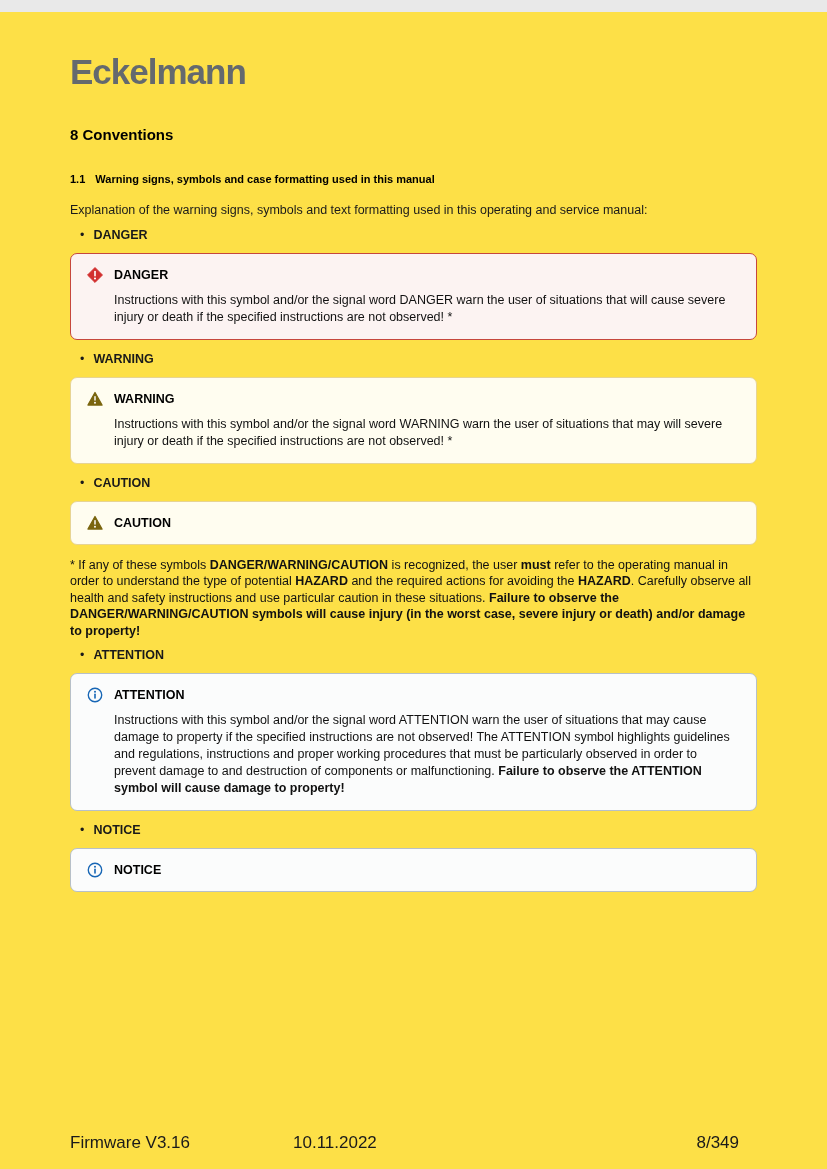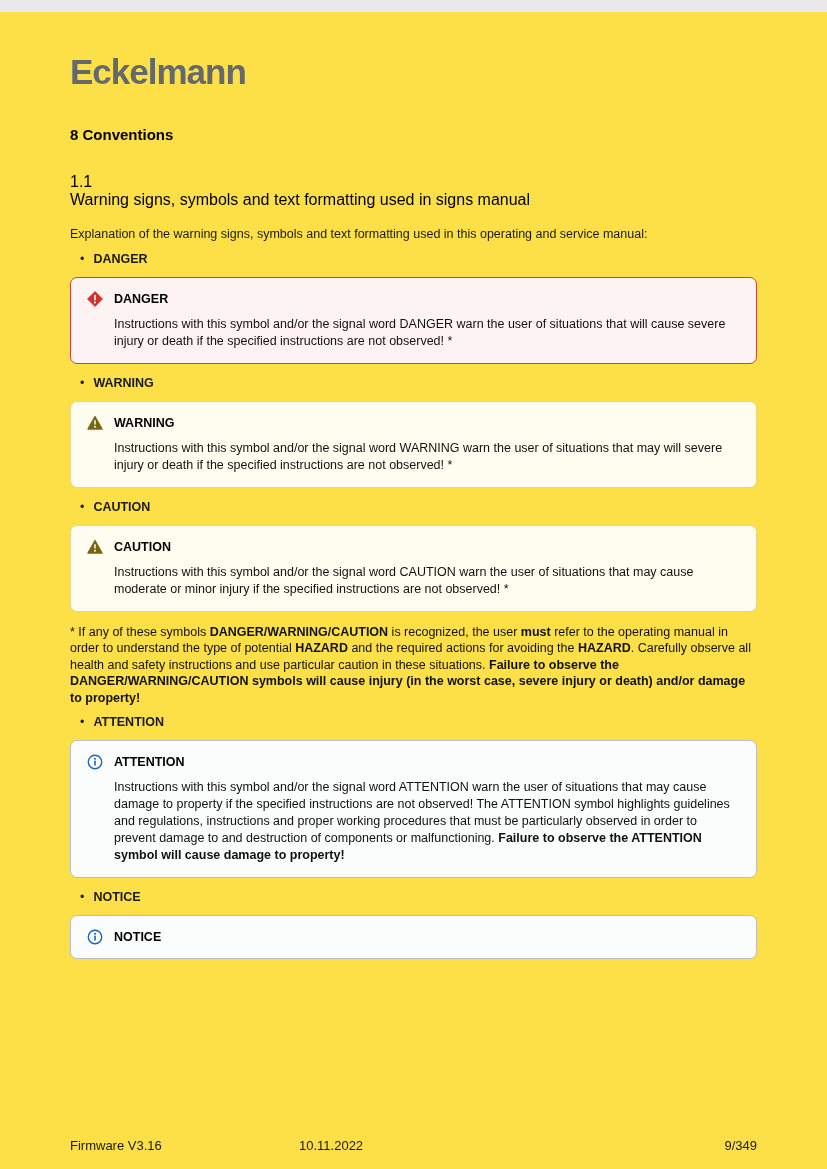--- a/index.html
+++ b/index.html
@@ -25,25 +25,24 @@
   }
 
   .chapter-heading {
     margin-top: 37px;
     font-size: 15px;
     font-weight: 700;
     color: #000;
   }
   .section-heading {
     margin-top: 30px;
-    font-size: 16px;
-    font-weight: 400;
+    font-size: 11px;
+    font-weight: 700;
     color: #000;
     display: flex;
-    flex-direction: column;
   }
   .section-heading .sec-num { margin-right: 10px; }
 
   .intro {
     margin-top: 17px;
     font-size: 12.5px;
     line-height: 16.5px;
   }
 
   .bullet-row {
@@ -97,23 +96,23 @@
   .asterisk-para {
     margin-top: 0px;
     font-size: 12.5px;
     line-height: 16.5px;
     color: #111;
   }
 
   .footer {
     position: absolute;
     left: 70px;
-    right: 70px;
+    right: 88px;
     bottom: 28px;
-    font-size: 13px;
+    font-size: 17px;
     color: #1a1a1a;
     display: flex;
     align-items: baseline;
   }
   .footer .f-left   { flex: 1; text-align: left; }
   .footer .f-center { flex: 1; }
   .footer .f-right  { flex: 1; text-align: right; }
 
   b { font-weight: 700; }
 </style>
@@ -122,21 +121,21 @@
 
 <div class="page" style="--logo-gray: #64696e; --danger-border: #c6473d; --danger-bg: #fcf3f2; --warning-border: #e7d493; --warning-bg: #fffdf0; --neutral-border: #b7c0c8; --neutral-bg: #fbfcfc;">
   <div class="content">
 
     <div class="logo">Eckelmann</div>
 
     <div class="chapter-heading">8 Conventions</div>
 
     <div class="section-heading">
       <span class="sec-num">1.1</span>
-      <span>Warning signs, symbols and text formatting used in signs manual</span>
+      <span>Warning signs, symbols and case formatting used in this manual</span>
     </div>
 
     <p class="intro">Explanation of the warning signs, symbols and text formatting used in this operating and service manual:</p>
 
     <div class="bullet-row">
       <span class="bullet-dot">•</span>
       <span>DANGER</span>
     </div>
     <div class="notice-box danger">
       <span class="notice-icon">
@@ -177,21 +176,20 @@
     <div class="notice-box warning">
       <span class="notice-icon">
         <svg viewBox="0 0 20 20" aria-hidden="true">
           <path d="M10 1.8 L18.8 17.6 H1.2 Z" fill="#7a650f" stroke="#7a650f" stroke-width="1.6" stroke-linejoin="round"></path>
           <rect x="9.1" y="6.4" width="1.8" height="5.8" rx="0.9" fill="#ffffff"></rect>
           <circle cx="10" cy="14.6" r="1.2" fill="#ffffff"></circle>
         </svg>
       </span>
       <div class="notice-content">
         <div class="notice-title">CAUTION</div>
-        <div class="notice-body">Instructions with this symbol and/or the signal word CAUTION warn the user of situations that may cause moderate or minor injury if the specified instructions are not observed! *</div>
       </div>
     </div>
 
     <p class="asterisk-para">* If any of these symbols <b>DANGER/WARNING/CAUTION</b> is recognized, the user <b>must</b> refer to the operating manual in order to understand the type of potential <b>HAZARD</b> and the required actions for avoiding the <b>HAZARD</b>. Carefully observe all health and safety instructions and use particular caution in these situations. <b>Failure to observe the DANGER/WARNING/CAUTION symbols will cause injury (in the worst case, severe injury or death) and/or damage to property!</b></p>
 
     <div class="bullet-row">
       <span class="bullet-dot">•</span>
       <span>ATTENTION</span>
     </div>
     <div class="notice-box neutral">
@@ -223,15 +221,15 @@
       <div class="notice-content">
         <div class="notice-title">NOTICE</div>
       </div>
     </div>
 
   </div>
 
   <div class="footer">
     <span class="f-left">Firmware V3.16</span>
     <span class="f-center">10.11.2022</span>
-    <span class="f-right">9/349</span>
+    <span class="f-right">8/349</span>
   </div>
 </div>
 
 </body></html>

